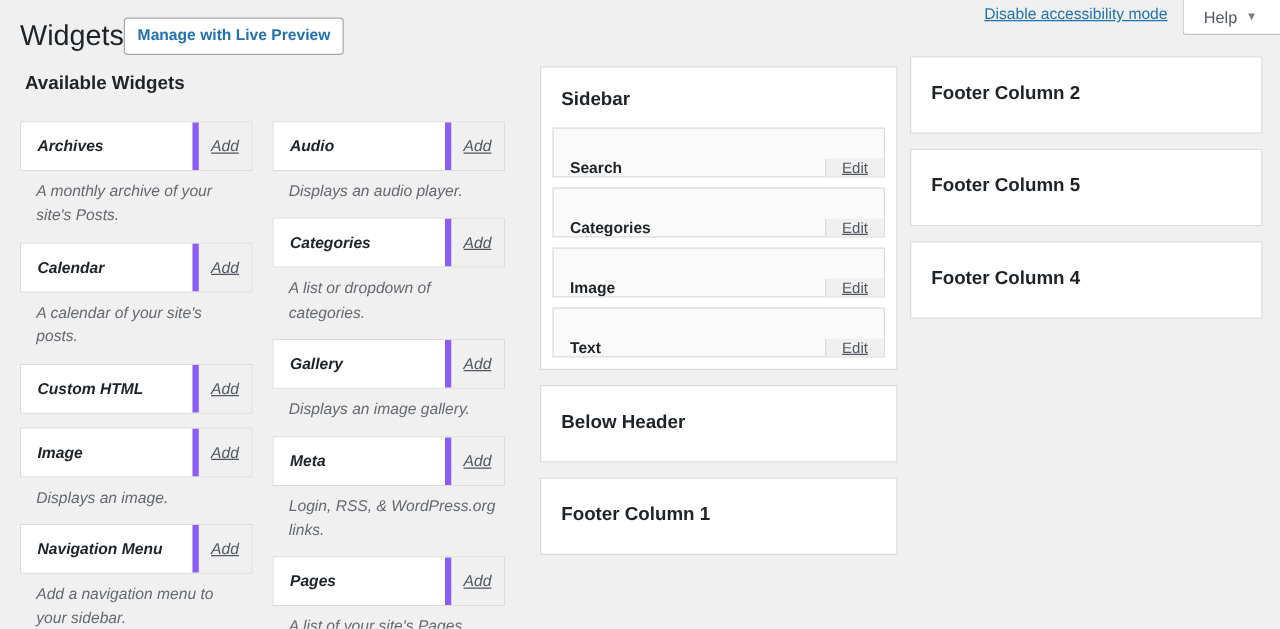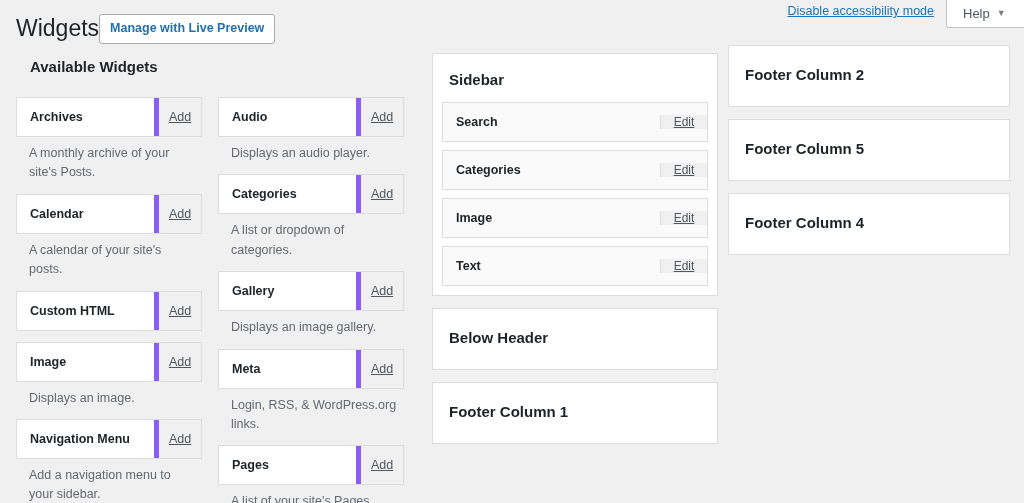--- a/index.html
+++ b/index.html
@@ -95,31 +95,32 @@
   .available {
     position: absolute;
     top: 58px;
     left: 16px;
     width: 388px;
   }
   .available-title {
     font-size: 15px;
     font-weight: bold;
     color: #1d2327;
-    margin: 0 0 22px 14px;
+    margin: 0 0 22px 4px;
   }
   .widget-grid {
     display: flex;
     gap: 16px;
   }
   .widget-col {
     width: 186px;
   }
   .widget-block {
     margin-bottom: 11px;
+    font-style: italic;
   }
   .widget-card {
     display: flex;
     border: 1px solid #dcdcde;
     background: #fff;
     box-sizing: border-box;
     height: 40px;
     align-items: stretch;
   }
   .widget-card-title {
@@ -189,21 +190,21 @@
     padding-top: 20px;
   }
   .panel-body {
     padding: 0 9px 9px 9px;
   }
   .assigned-widget {
     display: flex;
     border: 1px solid #dcdcde;
     background: #fafafa;
     height: 40px;
-    align-items: center;
+    align-items: flex-end;
     margin-bottom: 8px;
     box-sizing: border-box;
   }
   .assigned-widget:last-child {
     margin-bottom: 0;
   }
   .assigned-title {
     flex: 1 1 auto;
     display: flex;
     align-items: center;

